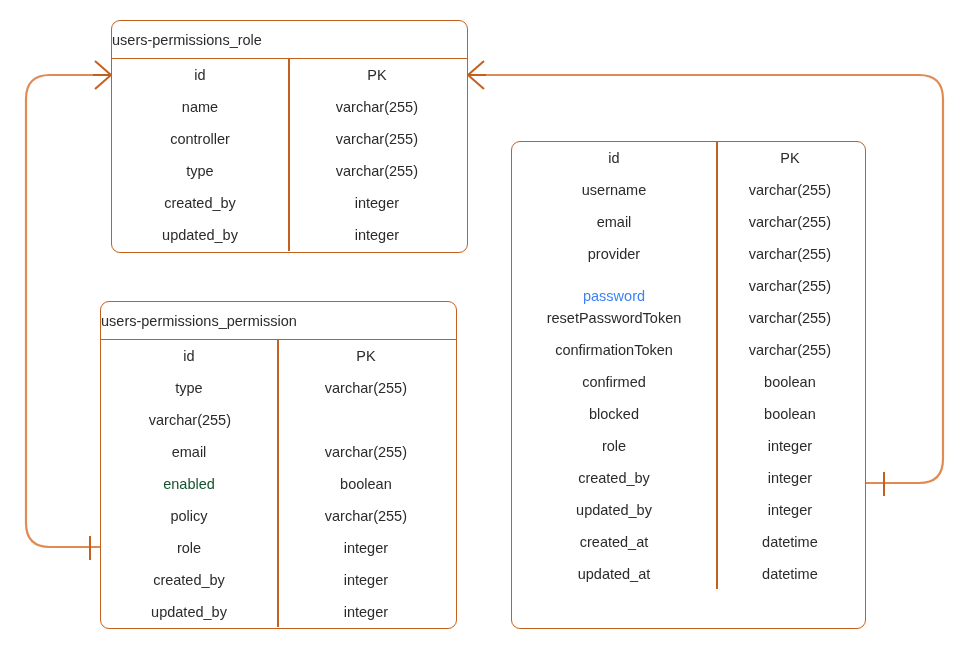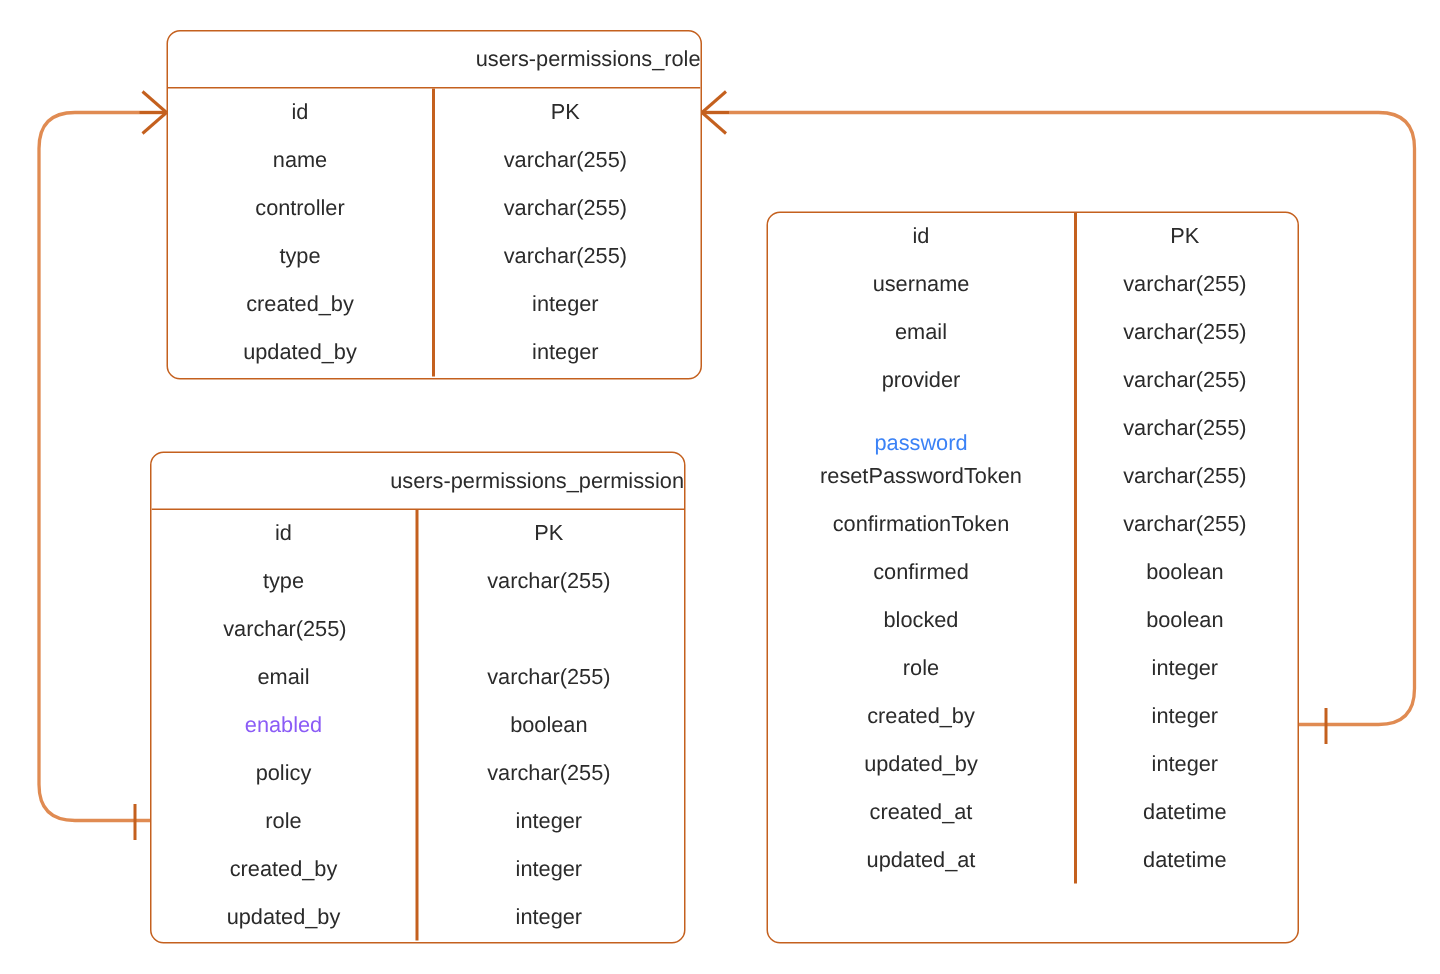--- a/index.html
+++ b/index.html
@@ -34,21 +34,21 @@
     box-sizing: border-box;
     border: 1.6px solid #C4601E;
     border-radius: 9px;
     background: #ffffff;
     overflow: hidden;
   }
   .entity-header {
     box-sizing: border-box;
     height: 38px;
     line-height: 38px;
-    text-align: right;
+    text-align: left;
     font-size: 14.5px;
     color: #2b2b2b;
     border-bottom: 1.6px solid #C4601E;
     white-space: nowrap;
   }
   .entity-body {
     position: relative;
   }
   .entity-col-divider {
     position: absolute;
@@ -147,21 +147,21 @@
             <div class="cell-type" style="width: 177.8px; color: rgb(43, 43, 43);">varchar(255)</div>
           </div>
           <div class="entity-row">
             <div class="cell-type" style="width: 177.8px; color: rgb(43, 43, 43);">varchar(255)</div>
           </div>
           <div class="entity-row">
             <div class="cell-name" style="width: 176px; color: rgb(43, 43, 43);">email</div>
             <div class="cell-type" style="width: 177.8px; color: rgb(43, 43, 43);">varchar(255)</div>
           </div>
           <div class="entity-row">
-            <div class="cell-name" style="width: 176px; color: #8b5cf6;">enabled</div>
+            <div class="cell-name" style="width: 176px; color: #14532d;">enabled</div>
             <div class="cell-type" style="width: 177.8px; color: rgb(43, 43, 43);">boolean</div>
           </div>
           <div class="entity-row">
             <div class="cell-name" style="width: 176px; color: rgb(43, 43, 43);">policy</div>
             <div class="cell-type" style="width: 177.8px; color: rgb(43, 43, 43);">varchar(255)</div>
           </div>
           <div class="entity-row">
             <div class="cell-name" style="width: 176px; color: rgb(43, 43, 43);">role</div>
             <div class="cell-type" style="width: 177.8px; color: rgb(43, 43, 43);">integer</div>
           </div>

